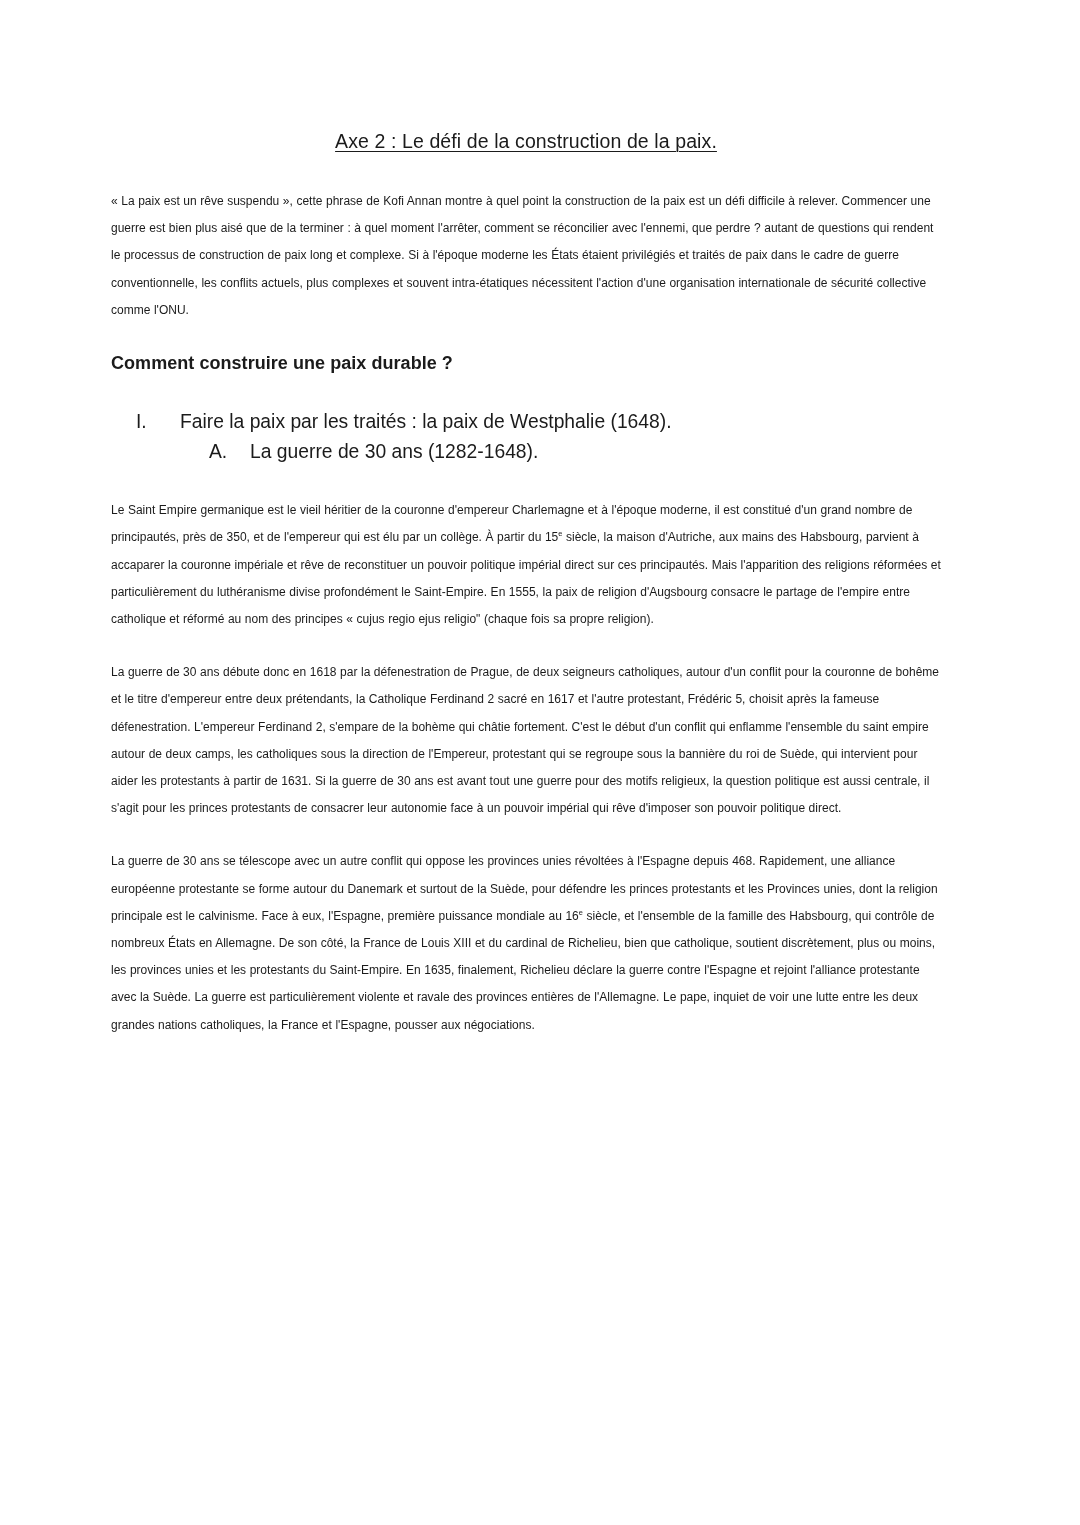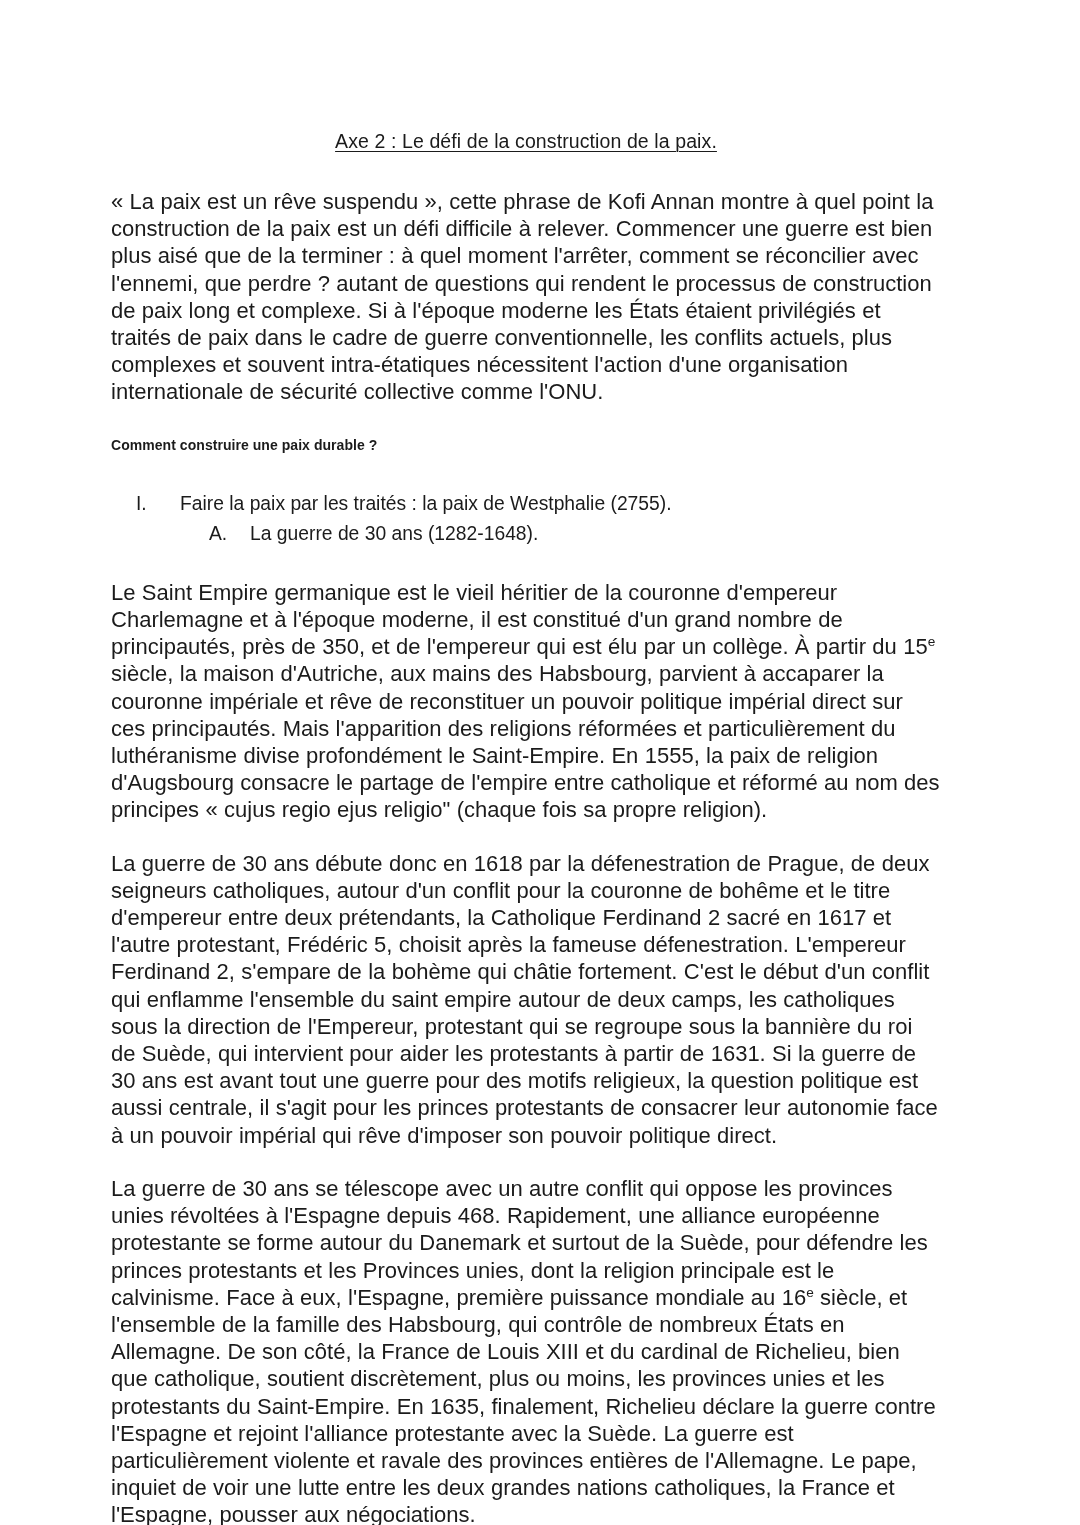--- a/index.html
+++ b/index.html
@@ -37,34 +37,34 @@
     font-weight: 400;
     letter-spacing: 0.1px;
   }
   .doc-title .u {
     text-decoration: underline;
     text-underline-offset: 3px;
     text-decoration-thickness: 1.4px;
   }
 
   p.body-par {
-    font-size: 22px;
+    font-size: 12px;
     line-height: 27.2px;
     margin: 0 0 26px 0;
     text-align: left;
     letter-spacing: 0.01px;
     word-spacing: 0.2px;
   }
 
   p.body-par:last-of-type {
     margin-bottom: 8px;
   }
 
   .section-question {
-    font-size: 14px;
+    font-size: 18px;
     line-height: 27.2px;
     font-weight: bold;
     margin: 0 0 30px 0;
     letter-spacing: 0.05px;
   }
 
   
   .outline {
     margin: 0 0 30px 0;
   }
@@ -112,21 +112,21 @@
 
     <h1 class="doc-title"><span class="u">Axe 2 : Le défi de la construction de la paix.</span></h1>
 
     <p class="body-par">« La paix est un rêve suspendu », cette phrase de Kofi Annan montre à quel point la construction de la paix est un défi difficile à relever.  Commencer une guerre est bien plus aisé que de la terminer : à quel moment l'arrêter, comment se réconcilier avec l'ennemi, que perdre ? autant de questions qui rendent le processus de construction de paix long et complexe. Si à l'époque moderne les États étaient privilégiés et traités de paix dans le cadre de guerre conventionnelle, les conflits actuels, plus complexes et souvent intra-étatiques nécessitent l'action d'une organisation internationale de sécurité collective comme l'ONU.</p>
 
     <p class="section-question">Comment construire une paix durable ?</p>
 
     <div class="outline">
       <div class="outline-row level-1">
         <span class="outline-marker">I.</span>
-        <span class="outline-text">Faire la paix par les traités : la paix de Westphalie (2755).</span>
+        <span class="outline-text">Faire la paix par les traités : la paix de Westphalie (1648).</span>
       </div>
       <div class="outline-row level-2">
         <span class="outline-marker">A.</span>
         <span class="outline-text">La guerre de 30 ans (1282-1648).</span>
       </div>
     </div>
 
     <p class="body-par"><span>Le Saint Empire germanique est le vieil héritier de la couronne d'empereur Charlemagne et à l'époque moderne, il est constitué d'un grand nombre de principautés, près de 350, et de l'empereur qui est élu par un collège. À partir du 15</span><sup class="ord">e</sup><span> siècle, la maison d'Autriche, aux mains des Habsbourg, parvient à accaparer la couronne impériale et rêve de reconstituer un pouvoir politique impérial direct sur ces principautés. Mais l'apparition des religions réformées et particulièrement du luthéranisme divise profondément le Saint-Empire. En 1555, la paix de religion d'Augsbourg consacre le partage de l'empire entre catholique et réformé au nom des principes « cujus regio ejus religio" (chaque fois sa propre religion).</span></p>
 
     <p class="body-par">La guerre de 30 ans débute donc en 1618 par la défenestration de Prague, de deux seigneurs catholiques, autour d'un conflit pour la couronne de bohême et le titre d'empereur entre deux prétendants, la Catholique Ferdinand 2 sacré en 1617 et l'autre protestant, Frédéric 5, choisit après la fameuse défenestration. L'empereur Ferdinand 2, s'empare de la bohème qui châtie fortement. C'est le début d'un conflit qui enflamme l'ensemble du saint empire autour de deux camps, les catholiques sous la direction de l'Empereur, protestant qui se regroupe sous la bannière du roi de Suède, qui intervient pour aider les protestants à partir de 1631. Si la guerre de 30 ans est avant tout une guerre pour des motifs religieux, la question politique est aussi centrale, il s'agit pour les princes protestants de consacrer leur autonomie face à un pouvoir impérial qui rêve d'imposer son pouvoir politique direct.</p>

